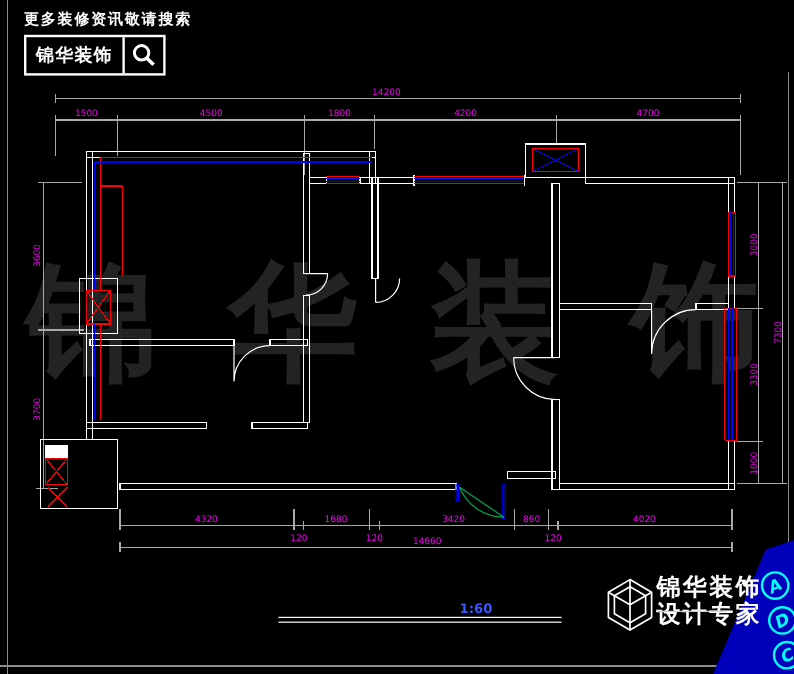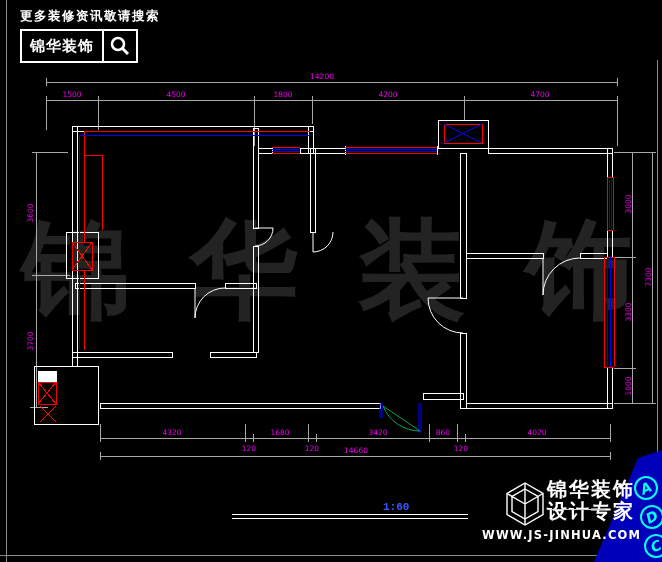--- a/index.html
+++ b/index.html
@@ -20,21 +20,21 @@
   .search-box{margin-top:4px;width:114px;height:30px;border:2px solid #fff;
               display:flex;align-items:stretch;}
   .search-brand{flex:1;display:flex;align-items:center;justify-content:center;
                 font-size:15px;font-weight:bold;letter-spacing:1px;
                 border-right:2px solid #fff;white-space:nowrap;padding:0 4px;}
   .search-iconcell{width:32px;display:flex;align-items:center;justify-content:center;}
   
   .title-main{position:absolute;left:255px;top:496px;z-index:5;color:#1e3bff;
               font-size:15px;font-weight:bold;letter-spacing:1px;white-space:nowrap;}
   .title-scale{position:absolute;left:383px;top:501px;z-index:5;color:#3a57ff;
-               font-size:11px;font-weight:bold;font-family:Liberation Mono, monospace;}
+               font-size:11px;font-weight:bold;}
   .title-line{position:absolute;left:232px;width:236px;height:1px;background:#fff;z-index:5;}
   
   .footer-brand1{position:absolute;left:547px;top:476px;z-index:6;color:#fff;
                  font-size:20px;font-weight:bold;letter-spacing:2px;white-space:nowrap;}
   .footer-brand2{position:absolute;left:547px;top:498px;z-index:6;color:#fff;
                  font-size:20px;font-weight:bold;letter-spacing:2px;white-space:nowrap;text-align:right;}
   .footer-strike{position:absolute;left:547px;top:509px;width:58px;height:1px;
                  background:#cfcfcf;z-index:7;}
   .footer-url{position:absolute;left:482px;top:528px;z-index:6;color:#fff;
               font-size:11.5px;font-weight:bold;letter-spacing:1.2px;white-space:nowrap;}
@@ -285,15 +285,14 @@
   <svg class="cube-logo" width="40" height="50" viewBox="0 0 40 50">
     <g stroke="#ffffff" stroke-width="1.4" fill="none" shape-rendering="auto">
       <polygon points="20,4 38,14.5 38,35.5 20,46 2,35.5 2,14.5"></polygon>
       <path d="M20 4 L20 25 M38 14.5 L20 25 M2 14.5 L20 25 M20 25 L20 46"></path>
       <polygon points="20,10 33,17.5 33,32.5 20,40 7,32.5 7,17.5"></polygon>
     </g>
   </svg>
   <div class="footer-brand1">锦华装饰</div>
   <div class="footer-brand2">设计专家</div>
   <div class="footer-strike"></div>
-  <div class="footer-url">WWW.JS-JINHUA.COM</div>
 
 </div>
 
 </body></html>

